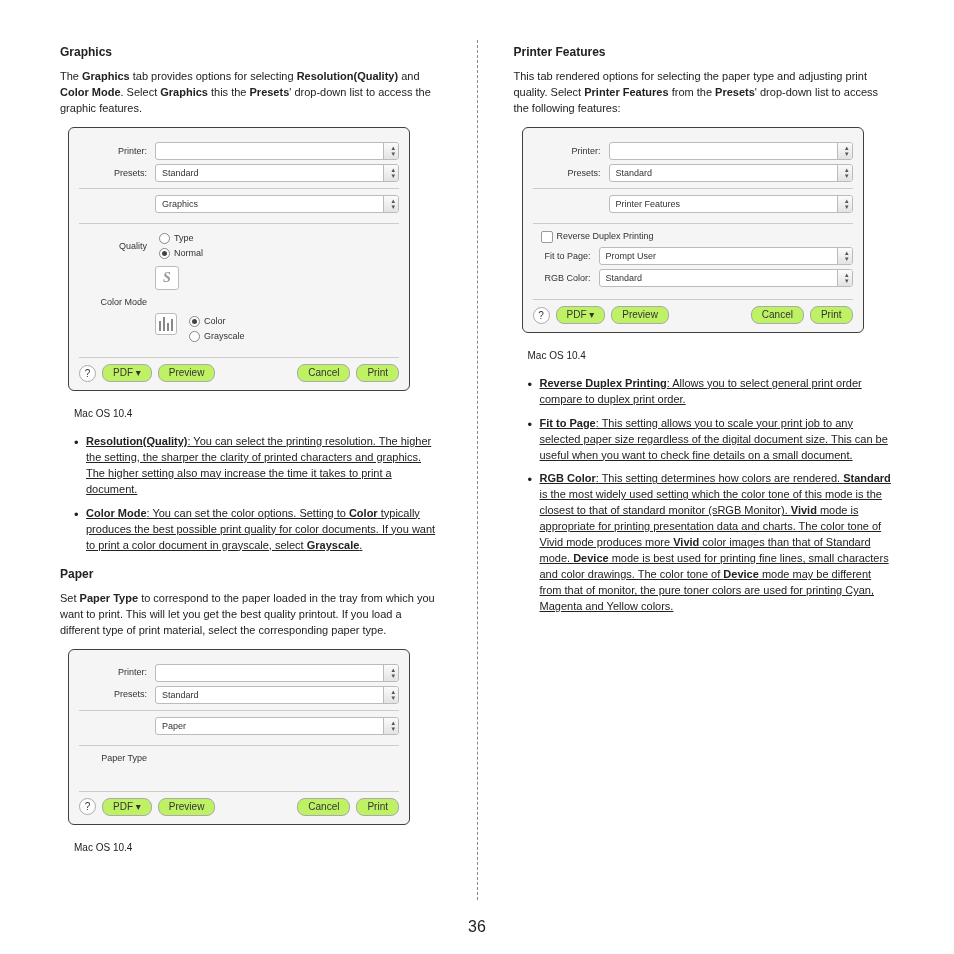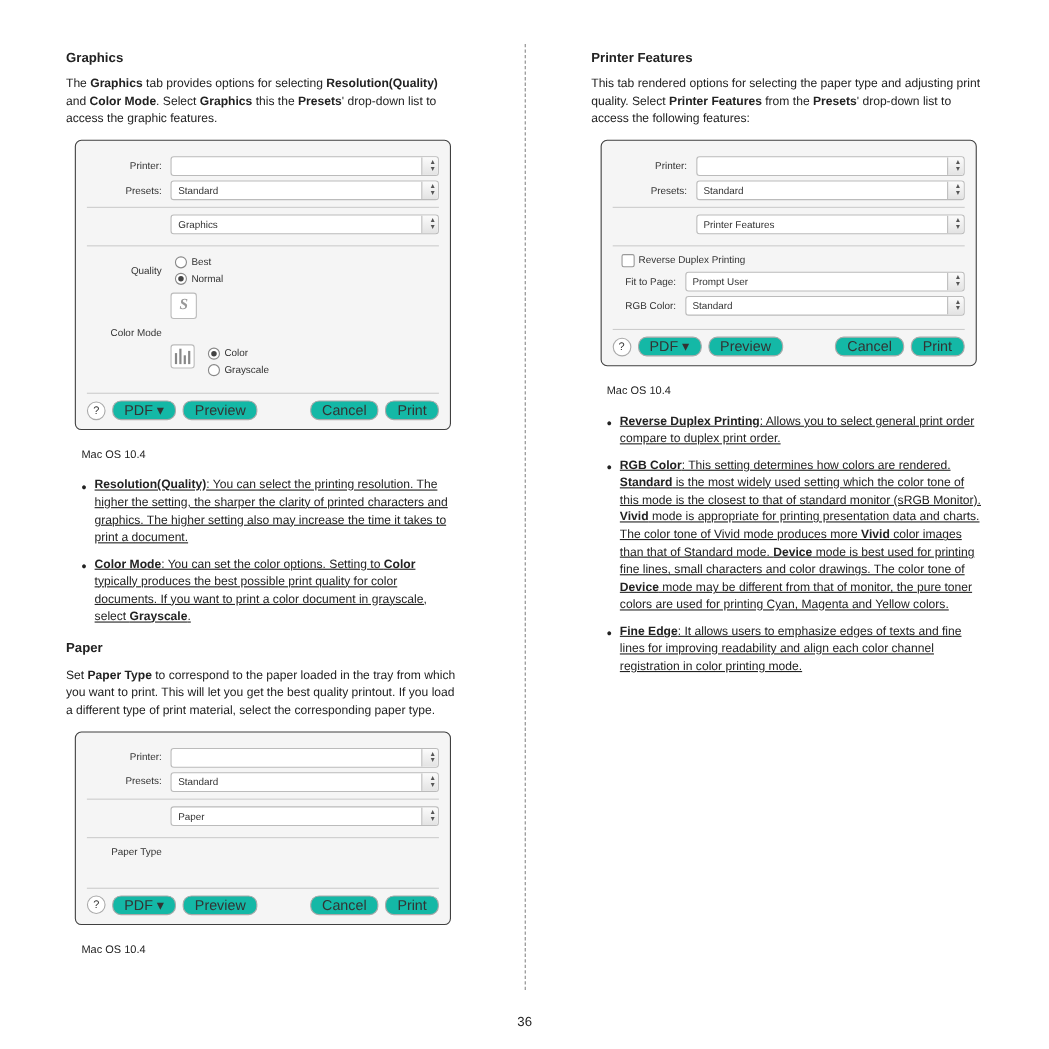--- a/index.html
+++ b/index.html
@@ -10,21 +10,21 @@
   }
   .page {
     width: 954px;
     height: 954px;
     position: relative;
     box-sizing: border-box;
     padding: 40px 60px 30px 60px;
   }
   .columns {
     display: flex;
-    gap: 60px;
+    gap: 36px;
     height: 860px;
   }
   .col {
     flex: 1;
     font-size: 11px;
     line-height: 1.45;
   }
   .divider {
     width: 0;
     border-left: 1px dashed #888;
@@ -57,21 +57,21 @@
     position: absolute;
     left: -12px;
     top: 0;
     font-size: 13px;
   }
   .page-num {
     position: absolute;
     bottom: 18px;
     left: 50%;
     transform: translateX(-50%);
-    font-size: 12px;
+    font-size: 16px;
   }
 
   
   .dialog {
     width: 320px;
     margin: 4px 0 2px 8px;
     border: 1px solid #404040;
     border-radius: 6px;
     background: #f5f5f5;
     padding: 10px 10px 8px 10px;
@@ -191,24 +191,24 @@
     border: 1px solid #aaa;
     border-radius: 50%;
     text-align: center;
     line-height: 15px;
     font-size: 10px;
     background: #fff;
   }
   .btn {
     height: 16px;
     padding: 0 10px;
-    background: #14b8a6;
+    background: #bef264;
     border: 1px solid #aaa;
     border-radius: 8px;
-    font-size: 13px;
+    font-size: 10px;
     line-height: 16px;
   }
   .spacer { flex: 1; }
   .checkbox {
     width: 10px; height: 10px;
     border: 1px solid #999;
     border-radius: 2px;
     background: #fff;
     display: inline-block;
     vertical-align: middle;
@@ -242,21 +242,21 @@
         <div class="dlg-row">
           <div class="dlg-label"></div>
           <div class="dlg-select"><span>Graphics</span><span class="arrows">▴<br>▾</span></div>
         </div>
         <div class="hr" style="margin-top:10px;"></div>
         <div class="dlg-row">
           <div class="dlg-label">Quality</div>
           <div class="radio-group">
             <div class="radio">
                 <span class="dot"></span>
-                <span>Best</span>
+                <span>Type</span>
               </div>
             <div class="radio">
                 <span class="dot on"></span>
                 <span>Normal</span>
               </div>
           </div>
         </div>
         <div style="display:flex;align-items:flex-start;">
           <div class="s-icon">S</div>
         </div>
@@ -377,19 +377,19 @@
           <div class="btn">Preview</div>
           <div class="spacer"></div>
           <div class="btn">Cancel</div>
           <div class="btn">Print</div>
         </div>
       </div>
       <div class="caption">Mac OS 10.4</div>
 
       <ul class="bullets">
         <li><span class="bold">Reverse Duplex Printing</span><span>: Allows you to select general print order compare to duplex print order.</span></li>
+        <li><span class="bold">Fit to Page</span><span>: This setting allows you to scale your print job to any selected paper size regardless of the digital document size. This can be useful when you want to check fine details on a small document.</span></li>
         <li><span class="bold">RGB Color</span><span>: This setting determines how colors are rendered. </span><span class="bold">Standard</span><span> is the most widely used setting which the color tone of this mode is the closest to that of standard monitor (sRGB Monitor). </span><span class="bold">Vivid</span><span> mode is appropriate for printing presentation data and charts. The color tone of Vivid mode produces more </span><span class="bold">Vivid</span><span> color images than that of Standard mode. </span><span class="bold">Device</span><span> mode is best used for printing fine lines, small characters and color drawings. The color tone of </span><span class="bold">Device</span><span> mode may be different from that of monitor, the pure toner colors are used for printing Cyan, Magenta and Yellow colors.</span></li>
-        <li><span class="bold">Fine Edge</span><span>: It allows users to emphasize edges of texts and fine lines for improving readability and align each color channel registration in color printing mode.</span></li>
       </ul>
     </div>
   </div>
   <div class="page-num">36</div>
 </div>
 
 </body></html>

